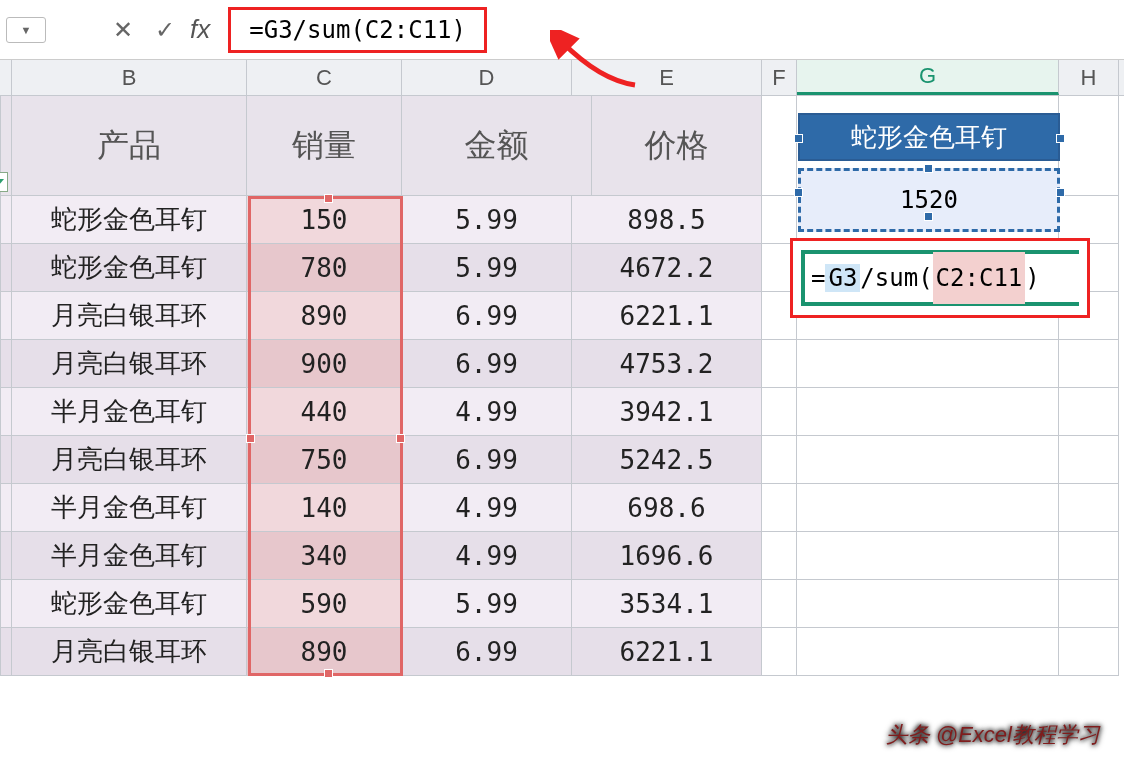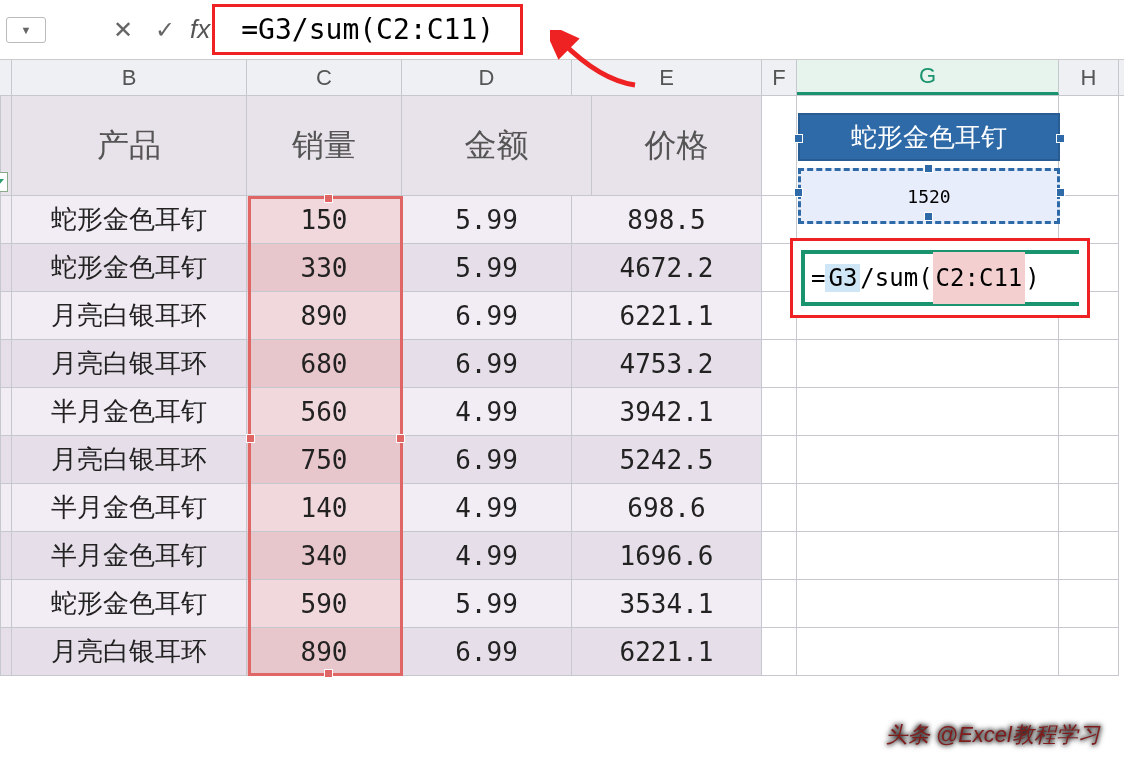--- a/index.html
+++ b/index.html
@@ -35,24 +35,25 @@
   .fbtn {
     width: 34px; height: 34px;
     display: flex; justify-content: center; align-items: center;
     color: #666;
     font-size: 24px;
     margin-right: 8px;
   }
   .fx-label { font-style: italic; color: #555; margin-right: 2px; font-size: 26px; }
   .formula-box {
     border: 3px solid #e22;
-    padding: 6px 26px;
+    padding: 6px 18px;
     font-family: Consolas, monospace;
-    font-size: 28px;
+    font-size: 24px;
     white-space: nowrap;
+    margin-left: 16px;
   }
   .arrow {
     position: absolute;
     top: 30px;
     left: 550px;
     width: 90px;
     height: 60px;
   }
 
   
@@ -158,25 +159,25 @@
     font-size: 26px;
     display: flex; justify-content: center; align-items: center;
     border: 2px solid #2a5c94;
   }
   .g-handle { position: absolute; width: 9px; height: 9px; background: #2e6aa8; border:1px solid #fff; }
   .g-value-cell {
     position: absolute;
     top: 168px;
     left: 798px;
     width: 262px;
-    height: 56px;
+    height: 64px;
     background: #e7edfa;
     border: 3px dashed #2e6aa8;
     font-family: Consolas, monospace;
-    font-size: 18px;
+    font-size: 24px;
     display: flex; justify-content: center; align-items: center;
   }
   .g-handle2 { position: absolute; width: 9px; height: 9px; background: #2e6aa8; border:1px solid #fff; }
   .g-formula-box {
     position: absolute;
     top: 238px;
     left: 790px;
     width: 300px;
     height: 80px;
     border: 3px solid #e22;
@@ -262,51 +263,51 @@
     <div class="cell cC">150</div>
     <div class="cell cD band">5.99</div>
     <div class="cell cE band">898.5</div>
     <div class="cell cF"></div>
     <div class="cell cG"></div>
     <div class="cell cH"></div>
   </div>
   <div class="row data">
     <div class="cell cA band"></div>
     <div class="cell cB band">蛇形金色耳钉</div>
-    <div class="cell cC">330</div>
+    <div class="cell cC">780</div>
     <div class="cell cD band">5.99</div>
     <div class="cell cE band">4672.2</div>
     <div class="cell cF"></div>
     <div class="cell cG"></div>
     <div class="cell cH"></div>
   </div>
   <div class="row data">
     <div class="cell cA band"></div>
     <div class="cell cB band">月亮白银耳环</div>
     <div class="cell cC">890</div>
     <div class="cell cD band">6.99</div>
     <div class="cell cE band">6221.1</div>
     <div class="cell cF"></div>
     <div class="cell cG"></div>
     <div class="cell cH"></div>
   </div>
   <div class="row data">
     <div class="cell cA band"></div>
     <div class="cell cB band">月亮白银耳环</div>
-    <div class="cell cC">680</div>
+    <div class="cell cC">900</div>
     <div class="cell cD band">6.99</div>
     <div class="cell cE band">4753.2</div>
     <div class="cell cF"></div>
     <div class="cell cG"></div>
     <div class="cell cH"></div>
   </div>
   <div class="row data">
     <div class="cell cA band"></div>
     <div class="cell cB band">半月金色耳钉</div>
-    <div class="cell cC">560</div>
+    <div class="cell cC">440</div>
     <div class="cell cD band">4.99</div>
     <div class="cell cE band">3942.1</div>
     <div class="cell cF"></div>
     <div class="cell cG"></div>
     <div class="cell cH"></div>
   </div>
   <div class="row data">
     <div class="cell cA band"></div>
     <div class="cell cB band">月亮白银耳环</div>
     <div class="cell cC">750</div>

